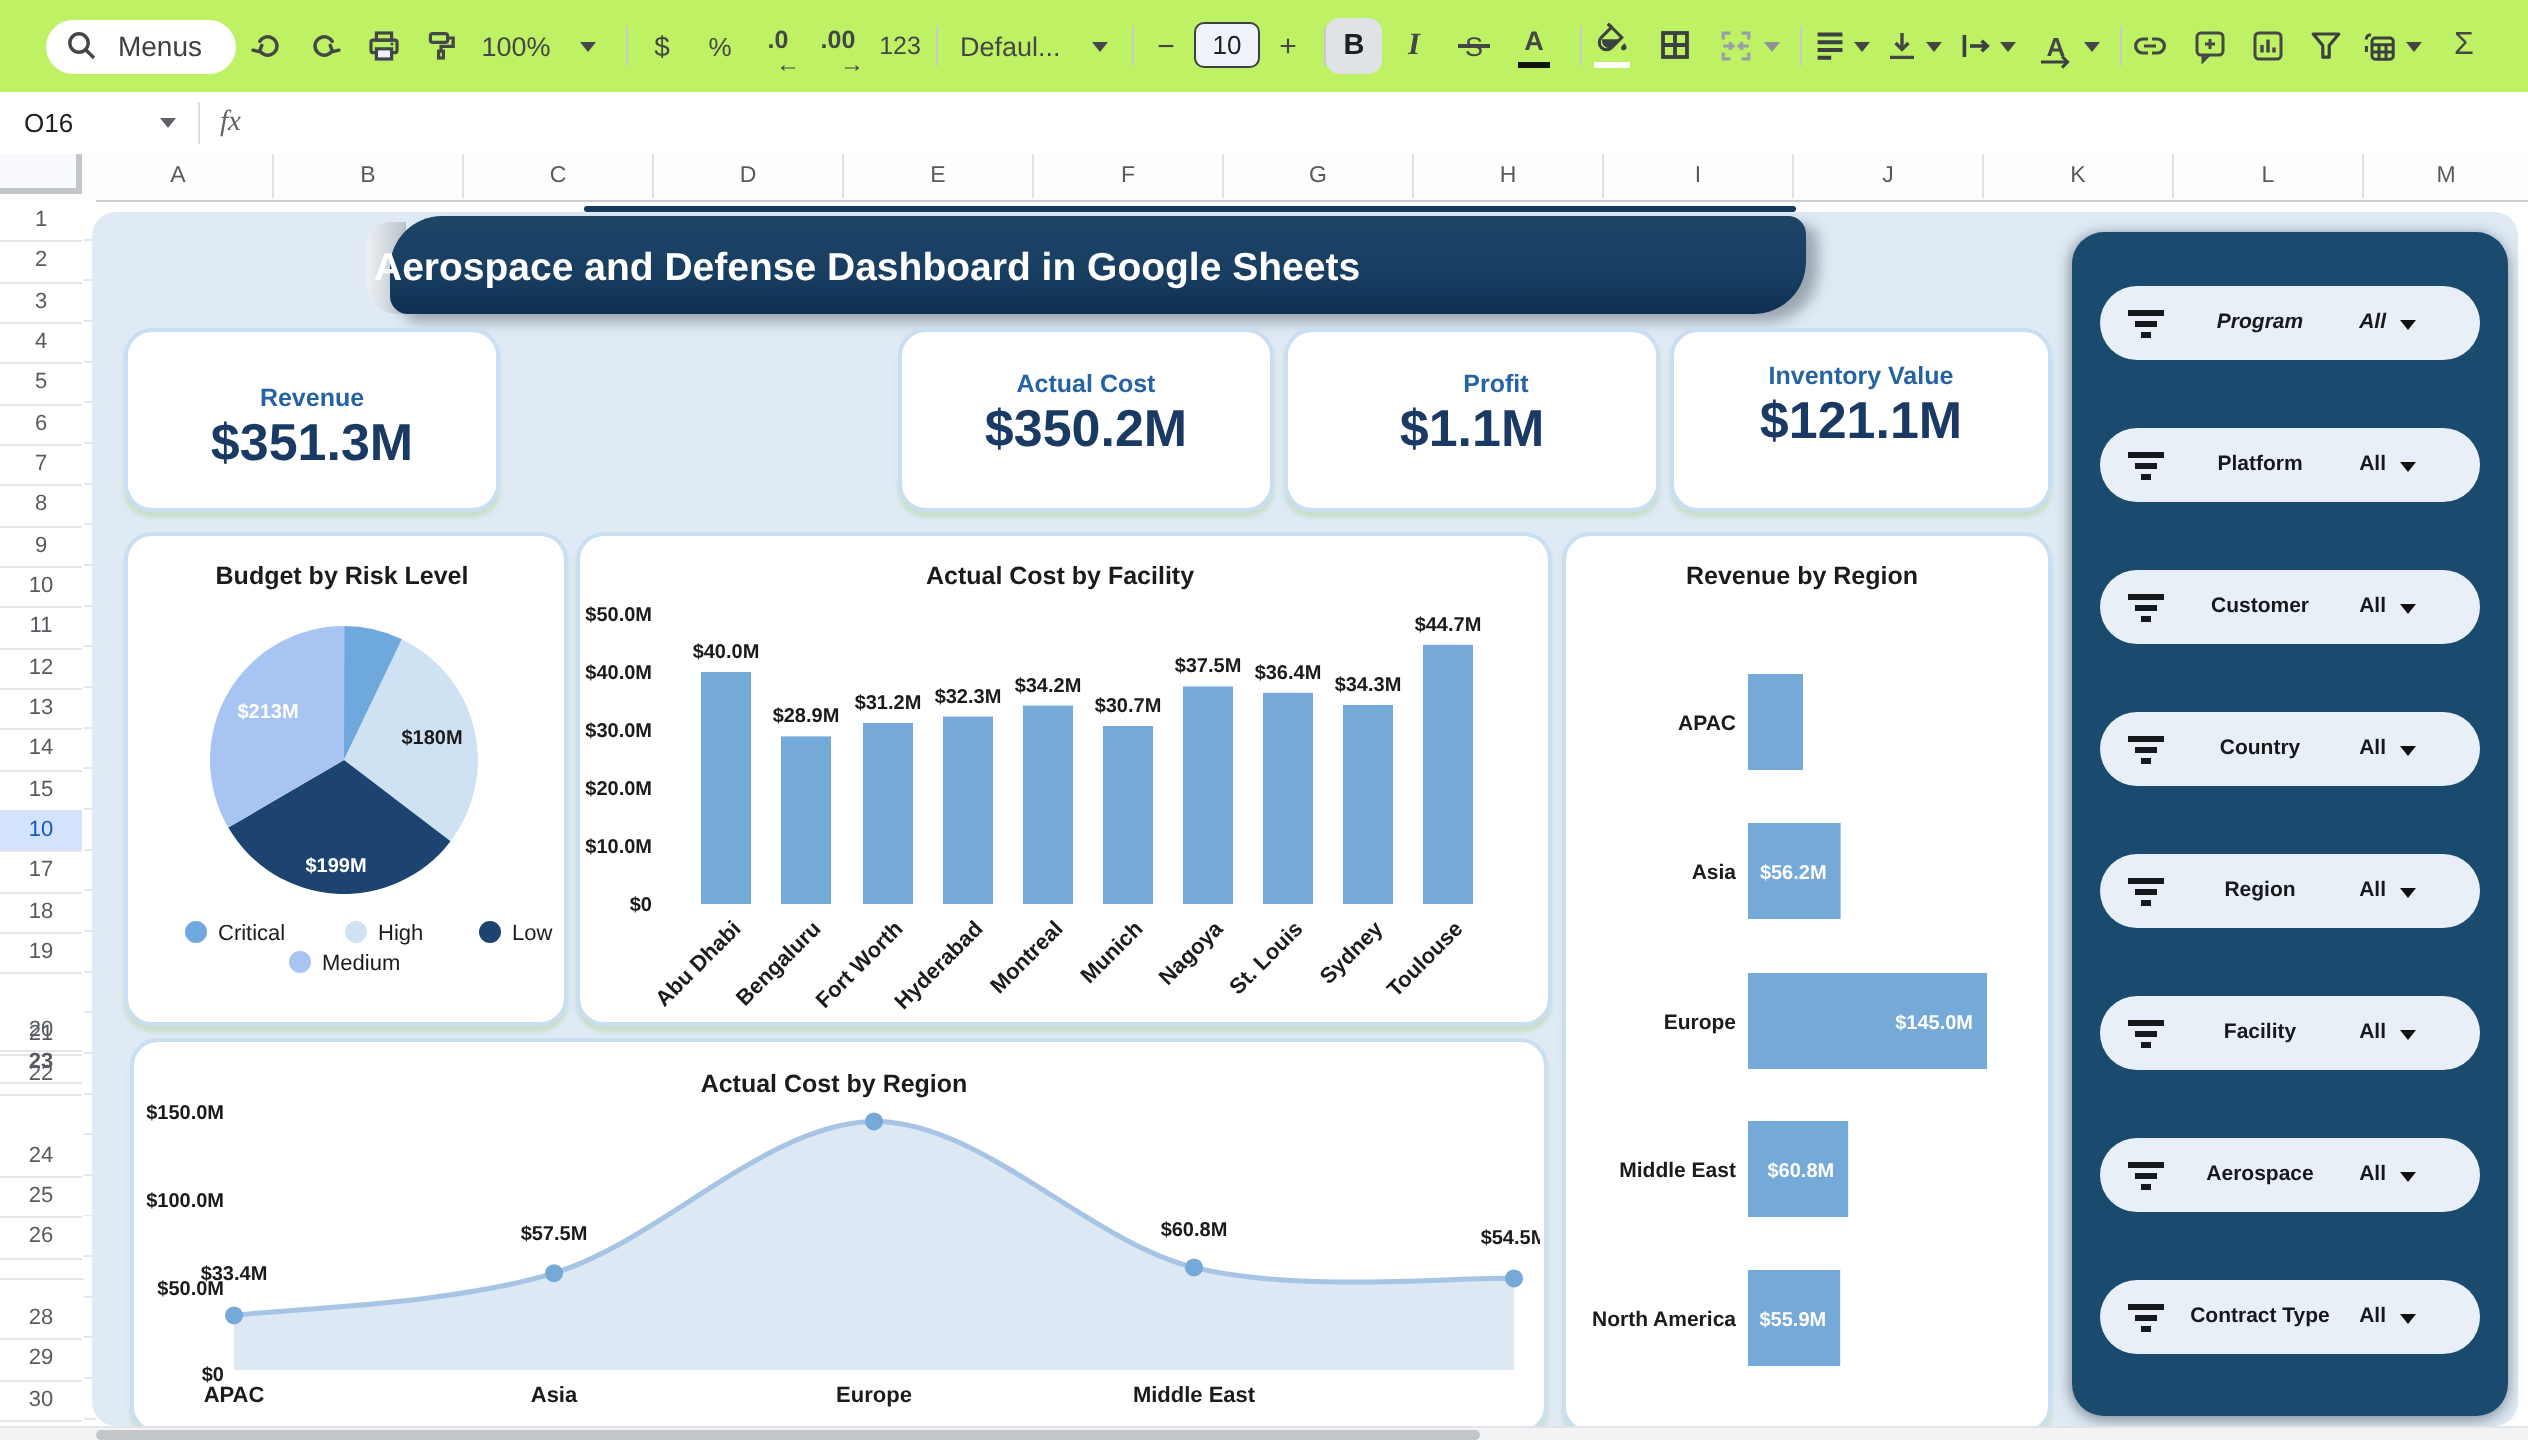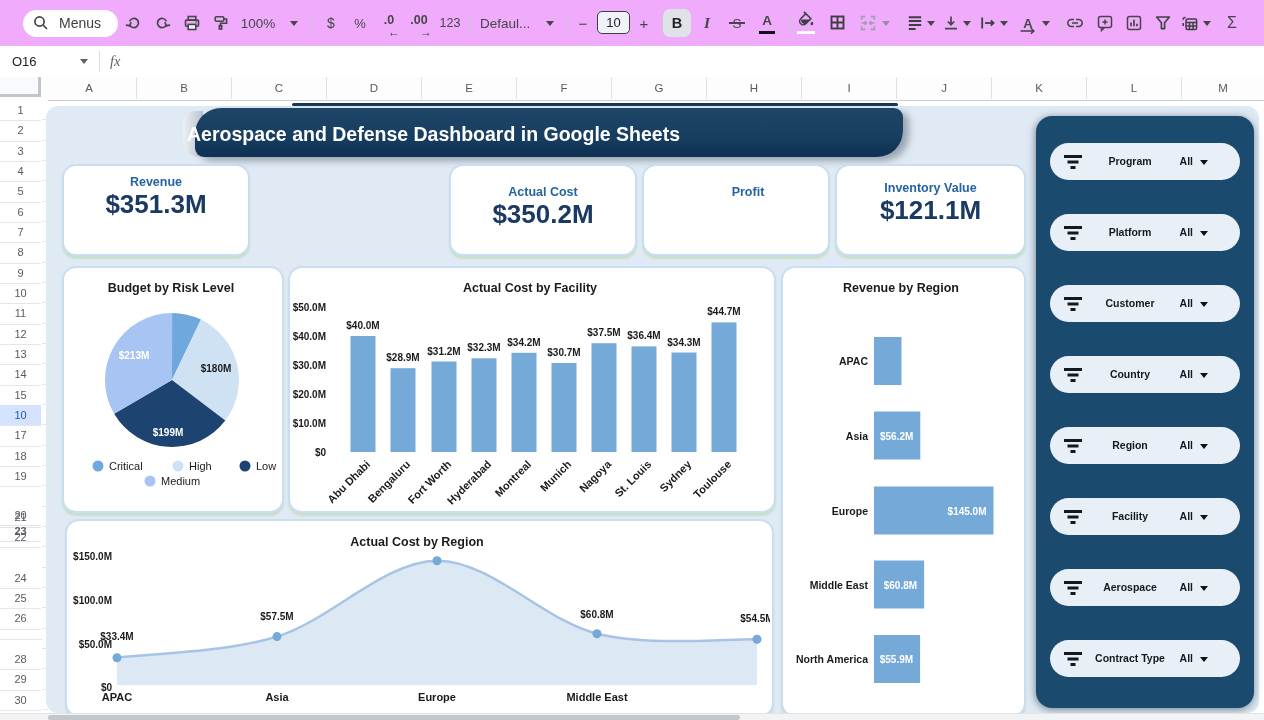--- a/index.html
+++ b/index.html
@@ -1,20 +1,20 @@
 <!DOCTYPE html>
 <html><head>
 <meta charset="utf-8">
 <style>
   html,body{margin:0;padding:0;}
   #app{position:relative;width:1264px;height:720px;overflow:hidden;background:#fff;
        font-family:"Liberation Sans",sans-serif;}
   .abs{position:absolute;}
   
-  #toolbar{left:0;top:0;width:1264px;height:46px;background:#f0abfc;}
+  #toolbar{left:0;top:0;width:1264px;height:46px;background:#bef264;}
   .tb{position:absolute;top:0;height:46px;display:flex;align-items:center;justify-content:center;color:#444746;}
   .tbtxt{font-size:13.5px;color:#444746;font-weight:400;}
   .sep{position:absolute;top:13px;width:1px;height:20px;background:#c7cacd;}
   .caret{position:absolute;width:0;height:0;border-left:4px solid transparent;border-right:4px solid transparent;border-top:5px solid #444746;top:21px;}
   svg.ic{position:absolute;top:14px;}
   
   #fbar{left:0;top:46px;width:1264px;height:31px;background:#fff;border-bottom:1px solid #e3e5e8;}
   
   #colhead{left:0;top:77px;width:1264px;height:23px;background:#fdfdfe;border-bottom:1px solid #c9ccd0;}
   .ch{position:absolute;top:0;height:22px;border-right:1px solid #dfe1e5;color:#575b5f;font-size:11.5px;display:flex;align-items:center;justify-content:center;}
@@ -254,29 +254,30 @@
   <div class="abs" style="left:292px;top:103px;width:606px;height:3px;background:#16395a;border-radius:2px;"></div>
   <div class="abs" style="left:183px;top:111px;width:20px;height:46px;background:linear-gradient(90deg,#eef1f4,#b9c2cc);border-radius:12px 0 0 16px;"></div>
   <div class="abs" id="titlebar" style="left:195px;top:108px;width:708px;height:49px;border-radius:26px 9px 26px 9px;
        background:linear-gradient(180deg,#1e4466 0%,#183f62 55%,#0e3052 100%);
        box-shadow:6px 4px 7px rgba(125,135,145,0.7);
        display:flex;align-items:center;justify-content:flex-start;">
     <span style="color:#fff;font-size:19.5px;font-weight:bold;position:relative;top:2px;left:-8px;">Aerospace and Defense Dashboard in Google Sheets</span>
   </div>
 
   <div class="card" style="left:62px;top:164px;width:184px;height:88px;">
-      <div class="kpit" style="margin-top:9px;">Revenue</div>
+      <div class="kpit" style="margin-top:26px;">Revenue</div>
       <div class="kpiv">$351.3M</div>
     </div>
   <div class="card" style="left:449px;top:164px;width:184px;height:88px;">
       <div class="kpit" style="margin-top:19px;">Actual Cost</div>
       <div class="kpiv">$350.2M</div>
     </div>
   <div class="card" style="left:642px;top:164px;width:184px;height:88px;">
       <div class="kpit" style="margin-top:19px;margin-left:24px;">Profit</div>
+      <div class="kpiv">$1.1M</div>
     </div>
   <div class="card" style="left:835px;top:164px;width:187px;height:88px;">
       <div class="kpit" style="margin-top:15px;">Inventory Value</div>
       <div class="kpiv">$121.1M</div>
     </div>
 
   <div class="card" style="left:62px;top:266px;width:218px;height:243px;"></div>
   <svg class="abs" style="left:62px;top:266px;" width="218" height="243" viewBox="0 0 218 243">
     <text x="109" y="26" text-anchor="middle" font-size="12.5" font-weight="bold" fill="#1b1b1b">Budget by Risk Level</text>
     <path d="M110,114 L110.00,47.00 A67,67 0 0 1 138.99,53.60 Z" fill="#6fa8dc"></path>
@@ -371,21 +372,21 @@
     <text x="212" y="101" text-anchor="middle" font-size="10" font-weight="bold" fill="#1b1b1b">$57.5M</text>
     <text x="532" y="99" text-anchor="middle" font-size="10" font-weight="bold" fill="#1b1b1b">$60.8M</text>
     <text x="692" y="103" text-anchor="middle" font-size="10" font-weight="bold" fill="#1b1b1b">$54.5M</text>
     <text x="52" y="182" text-anchor="middle" font-size="11" font-weight="bold" fill="#1b1b1b">APAC</text>
     <text x="212" y="182" text-anchor="middle" font-size="11" font-weight="bold" fill="#1b1b1b">Asia</text>
     <text x="372" y="182" text-anchor="middle" font-size="11" font-weight="bold" fill="#1b1b1b">Europe</text>
     <text x="532" y="182" text-anchor="middle" font-size="11" font-weight="bold" fill="#1b1b1b">Middle East</text>
   </svg>
 
   <div id="panel" class="abs">
-    <div class="pill" style="top:26.5px;">
+    <div class="pill" style="top:26.5px;font-style:italic;">
       <svg class="ficon" width="20" height="14" viewBox="0 0 20 14">
           <rect x="1" y="0" width="18" height="3" fill="#16191c"></rect>
           <rect x="4.5" y="5.5" width="11" height="3" fill="#16191c"></rect>
           <rect x="7.5" y="11" width="5" height="3" fill="#16191c"></rect>
         </svg>
       <div class="plab">Program</div>
       <div class="pall">All</div>
       <div class="pcaret"></div>
     </div>
     <div class="pill" style="top:97.5px;">

